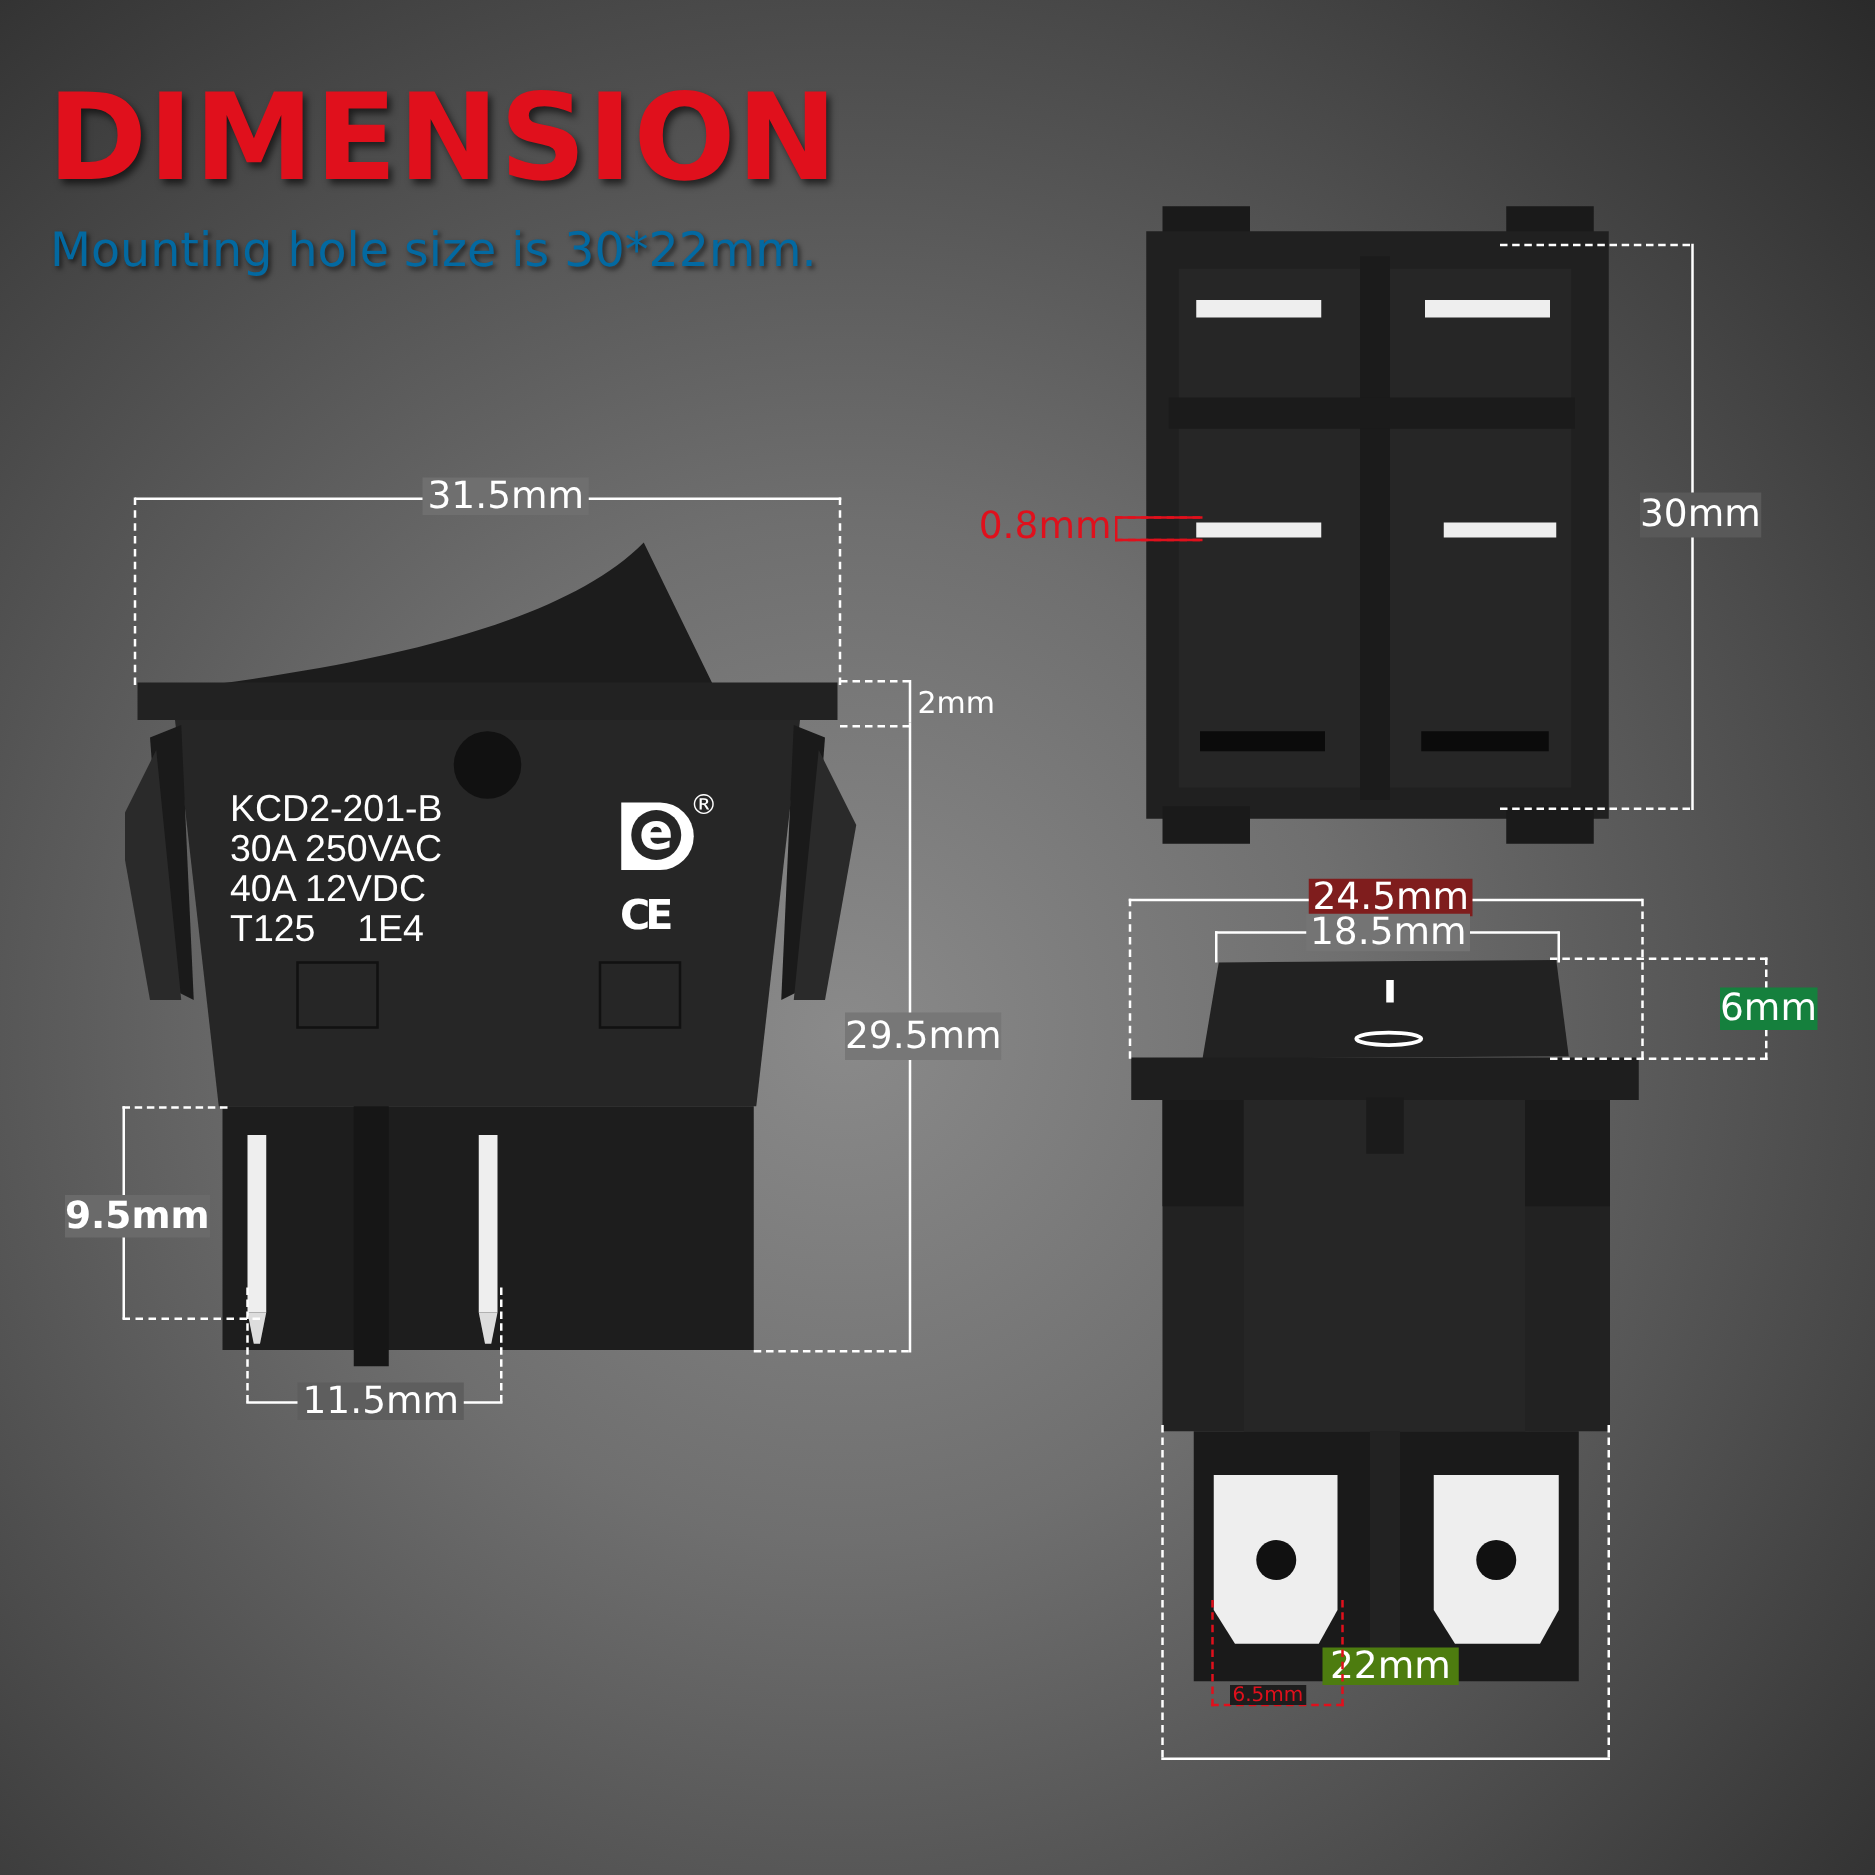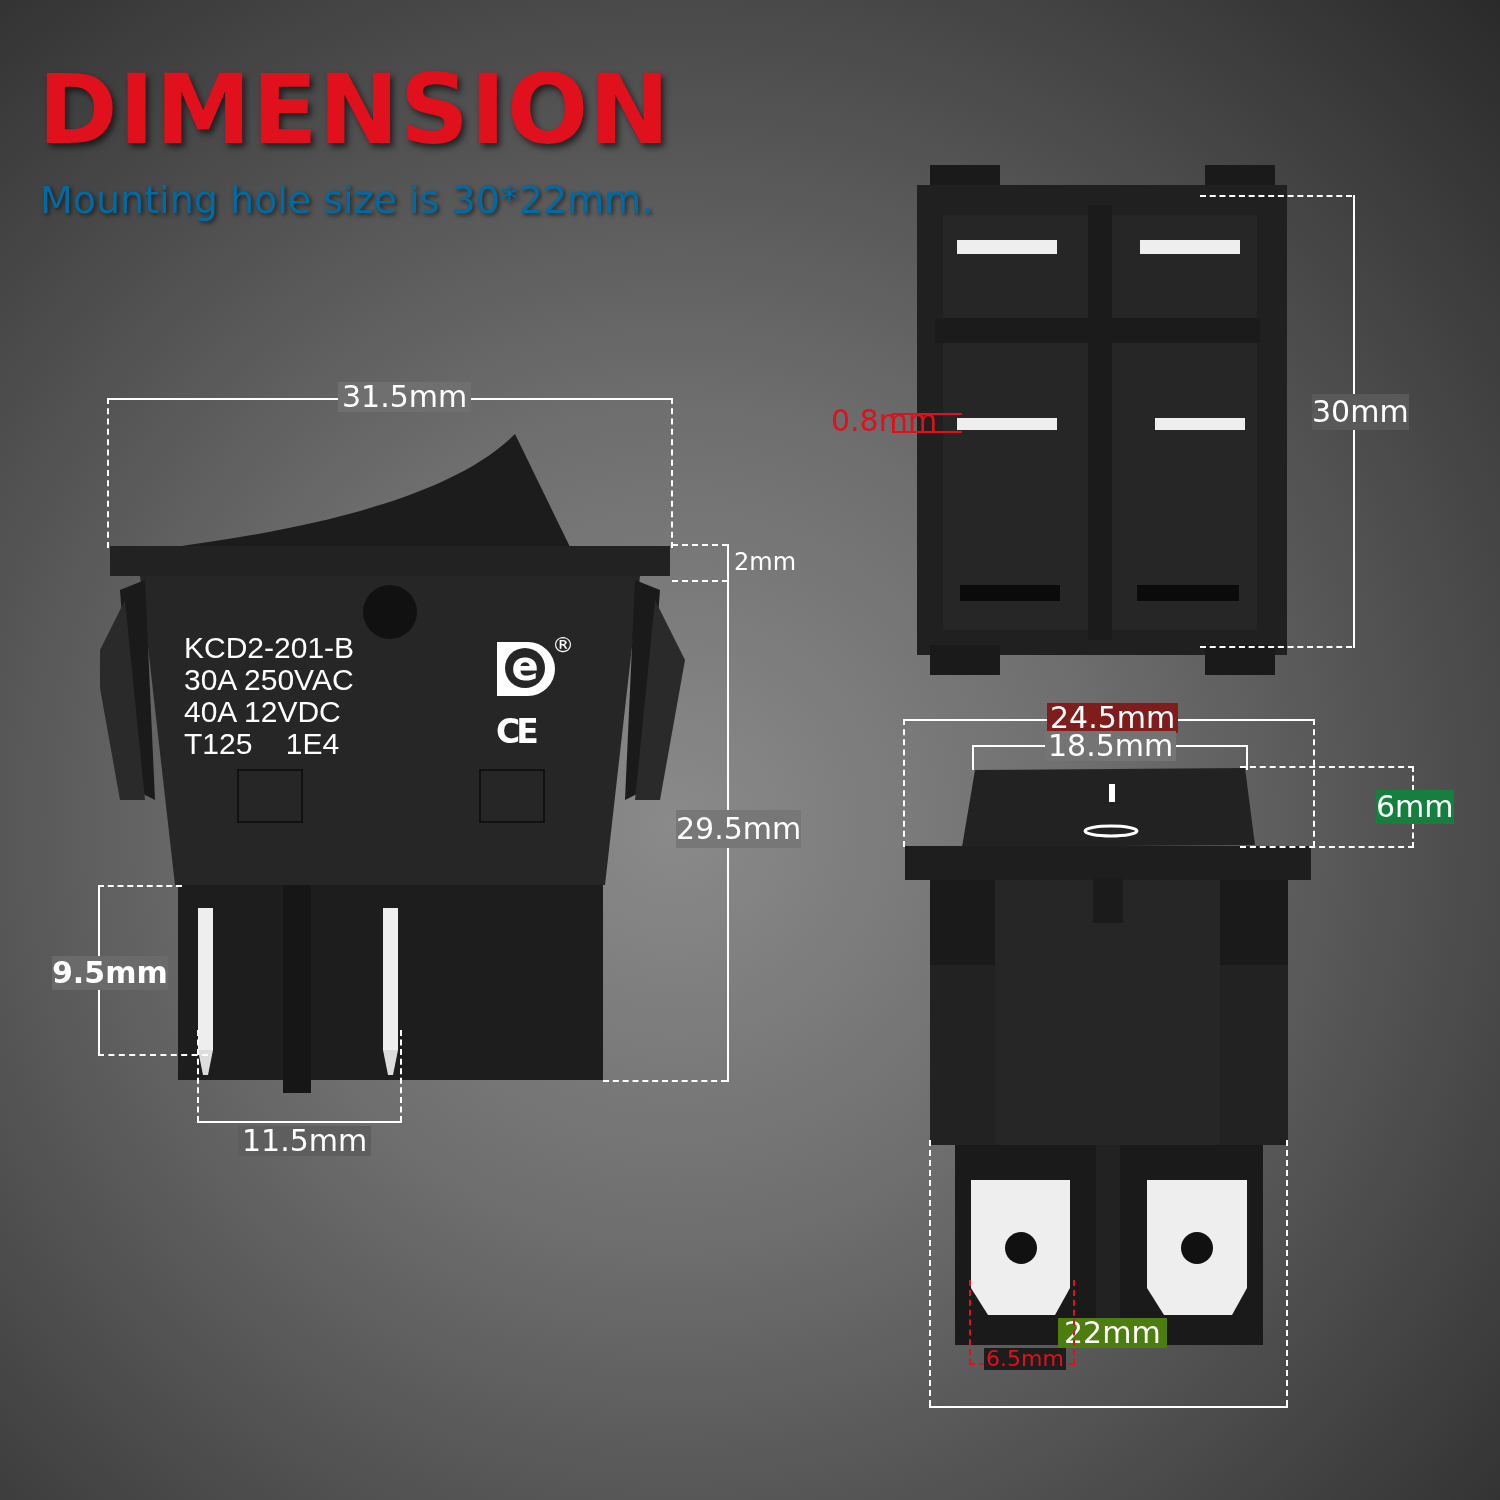--- a/index.html
+++ b/index.html
@@ -79,21 +79,21 @@
   <div class="abs dim" style="left:676px;top:810px;padding:4px 0;background:#777;">29.5mm</div>
 
   <div class="abs line" style="left:98px;top:885px;height:170px;border-left-width:2px;"></div>
   <div class="abs dash" style="left:98px;top:885px;width:84px;border-top-width:2px;"></div>
   <div class="abs dash" style="left:98px;top:1054px;width:110px;border-top-width:2px;"></div>
   <div class="abs dim" style="left:52px;top:956px;padding:2px 0;background:#6a6a6a;font-weight:bold;">9.5mm</div>
 
   <div class="abs dash" style="left:197px;top:1030px;height:92px;border-left-width:2px;"></div>
   <div class="abs dash" style="left:400px;top:1030px;height:92px;border-left-width:2px;"></div>
   <div class="abs line" style="left:197px;top:1121px;width:205px;border-top-width:2px;"></div>
-  <div class="abs dim" style="left:238px;top:1106px;padding:0 4px;background:#5e5e5e;margin-top:20px;">11.5mm</div>
+  <div class="abs dim" style="left:238px;top:1106px;padding:0 4px;background:#5e5e5e;">11.5mm</div>
 </div>
 
 <div>
   <svg class="abs" style="left:915px;top:160px" width="375" height="520">
     <rect x="15" y="5" width="70" height="30" fill="#1a1a1a"></rect>
     <rect x="290" y="5" width="70" height="30" fill="#1a1a1a"></rect>
     <rect x="2" y="25" width="370" height="470" fill="#202020"></rect>
     <rect x="15" y="485" width="70" height="30" fill="#1a1a1a"></rect>
     <rect x="290" y="485" width="70" height="30" fill="#1a1a1a"></rect>
     <rect x="28" y="55" width="145" height="415" fill="#262626"></rect>
@@ -109,21 +109,21 @@
     <rect x="222" y="425" width="102" height="16" fill="#0b0b0b"></rect>
   </svg>
 
   <div class="abs dash" style="left:1200px;top:195px;width:152px;border-top-width:2px;"></div>
   <div class="abs dash" style="left:1200px;top:646px;width:152px;border-top-width:2px;"></div>
   <div class="abs line" style="left:1353px;top:195px;height:453px;border-left-width:2px;"></div>
   <div class="abs dim" style="left:1312px;top:394px;padding:3px 0;background:#595959;">30mm</div>
 
   <div class="abs rline" style="left:892px;top:413px;width:68px;height:16px;border-width:2px;border-right-width:0;border-style:solid;"></div>
   <div class="abs rdash" style="left:892px;top:413px;width:68px;height:16px;border-top-width:2px;border-bottom-width:2px;"></div>
-  <div class="abs dim red" style="left:783px;top:406px;margin-left:48px;">0.8mm</div>
+  <div class="abs dim red" style="left:783px;top:406px;">0.8mm</div>
 </div>
 
 <div>
   <svg class="abs" style="left:900px;top:760px" width="420" height="600">
 
     <path d="M75 10 L345 8 L355 85 L62 87 Z" fill="#222"></path>
     <rect x="209" y="24" width="6" height="18" fill="#fff"></rect>
     <ellipse cx="211" cy="71" rx="26" ry="5" fill="none" stroke="#fff" stroke-width="3"></ellipse>
 
     <rect x="5" y="86" width="406" height="34" fill="#1e1e1e"></rect>
@@ -155,14 +155,14 @@
 
   <div class="abs dash" style="left:1240px;top:766px;width:172px;height:78px;border-top-width:2px;border-bottom-width:2px;border-right-width:2px;"></div>
   <div class="abs dim" style="left:1376px;top:790px;padding:2px 0;background:#15803d;">6mm</div>
 
   <div class="abs dash" style="left:929px;top:1140px;height:266px;border-left-width:2px;"></div>
   <div class="abs dash" style="left:1286px;top:1140px;height:266px;border-left-width:2px;"></div>
   <div class="abs line" style="left:929px;top:1406px;width:359px;border-top-width:2px;"></div>
   <div class="abs dim" style="left:1058px;top:1318px;padding:0 6px;background:#4d7c0f;">22mm</div>
 
   <div class="abs rline" style="left:969px;top:1280px;width:102px;height:83px;border-left-width:2px;border-right-width:2px;border-bottom-width:2px;border-style:dashed;"></div>
-  <div class="abs dim red" style="left:984px;top:1348px;font-size:22px;padding:0 2px;background:#1d1d1d;">6.5mm</div>
+  <div class="abs dim red" style="left:984px;top:1348px;font-size:16px;padding:0 2px;background:#1d1d1d;">6.5mm</div>
 </div>
 
 </body></html>

